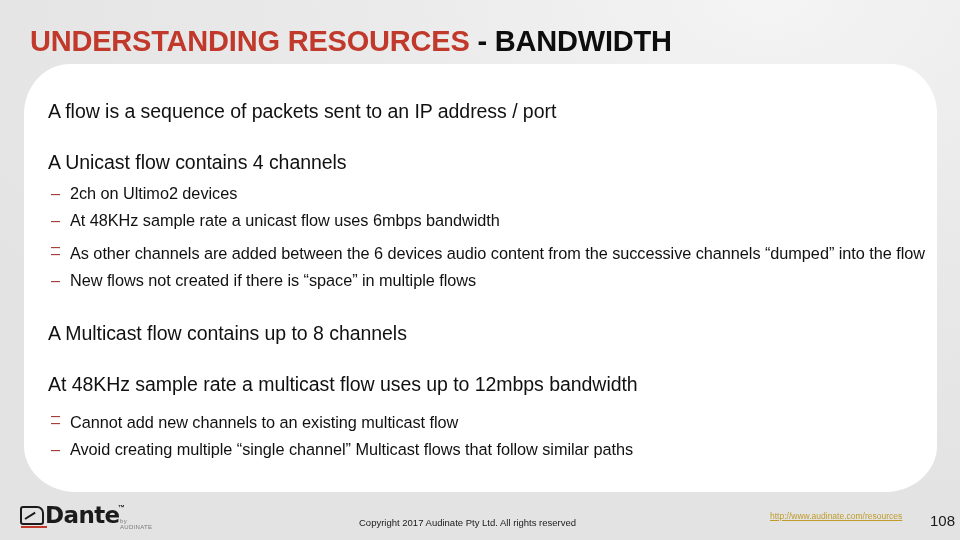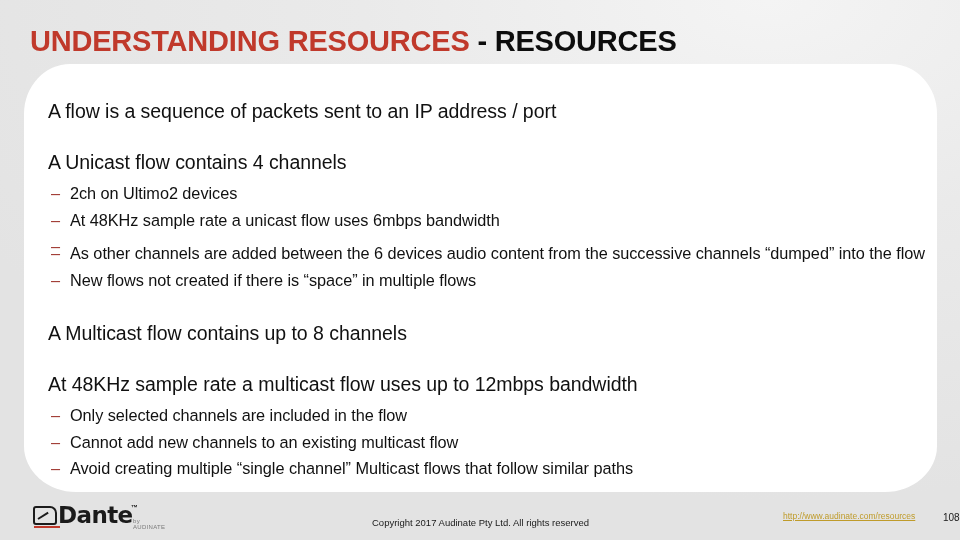--- a/index.html
+++ b/index.html
@@ -88,21 +88,21 @@
   }
 
   .sp-16 { height: 16px; }
   .sp-10 { height: 10px; }
   .sp-7  { height: 7px; }
   .sp-20 { height: 20px; }
 
   
   #footer {
     position: absolute;
-    left: 17px;
+    left: 4px;
     top: 495px;
     width: 872px;
     height: 45px;
   }
 
   #dante-logo {
     position: absolute;
     left: 16px;
     top: 7px;
     width: 135px;
@@ -181,31 +181,31 @@
     color: #bf9b2a;
     text-decoration: underline;
     white-space: nowrap;
     margin-left: 30px;
   }
 
   #page-number {
     position: absolute;
     left: 926px;
     top: 17px;
-    font-size: 10px;
+    font-size: 15px;
     color: #1a1a1a;
   }
 </style>
 </head>
 <body>
 
 <div id="slide">
 
   <div id="title-bar">
-    <span id="title-accent">UNDERSTANDING RESOURCES</span><span id="title-rest"> - RESOURCES</span>
+    <span id="title-accent">UNDERSTANDING RESOURCES</span><span id="title-rest"> - BANDWIDTH</span>
   </div>
 
   <div id="content-panel"></div>
 
   <div id="body">
 
     <div class="lvl1">A flow is a sequence of packets sent to an IP address / port</div>
     <div class="sp-16"></div>
 
     <div class="lvl1">A Unicast flow contains 4 channels</div>
@@ -241,21 +241,20 @@
     <div class="sp-20"></div>
 
     <div class="lvl1">A Multicast flow contains up to 8 channels</div>
     <div class="sp-16"></div>
 
     <div class="lvl1">At 48KHz sample rate a multicast flow uses up to 12mbps bandwidth</div>
     <div class="sp-10"></div>
 
     <div class="lvl2">
       <span class="dash">–</span>
-      <span>Only selected channels are included in the flow</span>
     </div>
     <div class="sp-7"></div>
 
     <div class="lvl2">
       <span class="dash">–</span>
       <span>Cannot add new channels to an existing multicast flow</span>
     </div>
     <div class="sp-7"></div>
 
     <div class="lvl2">

